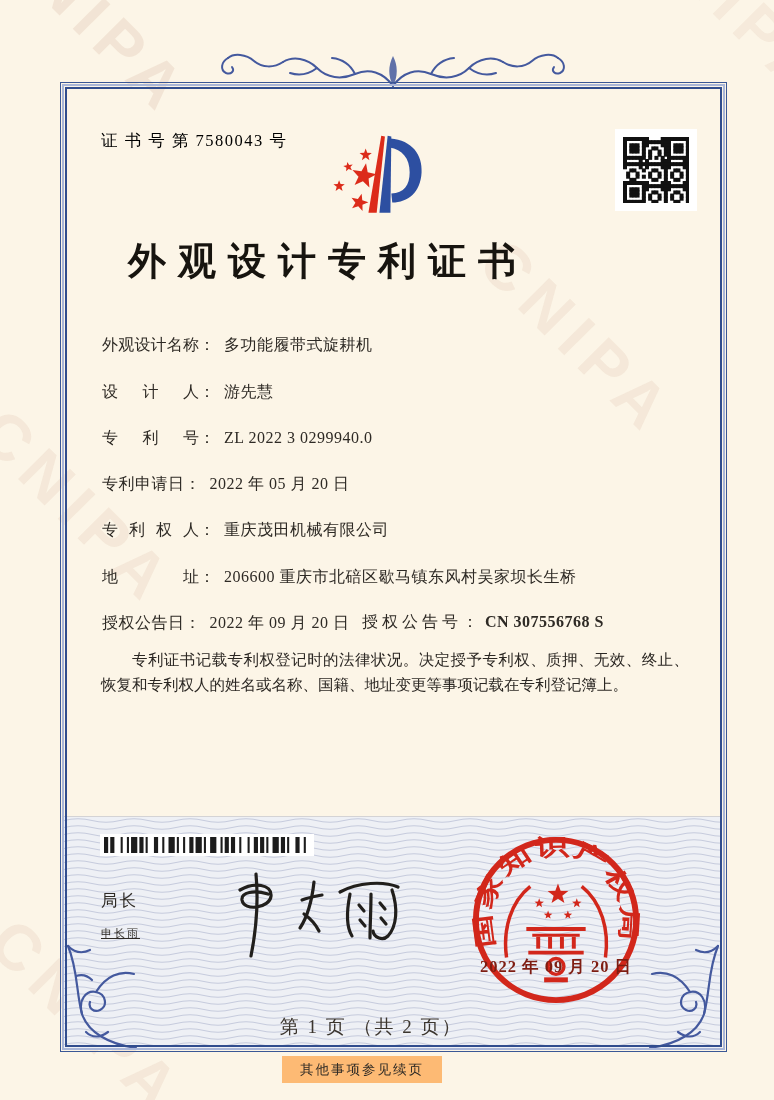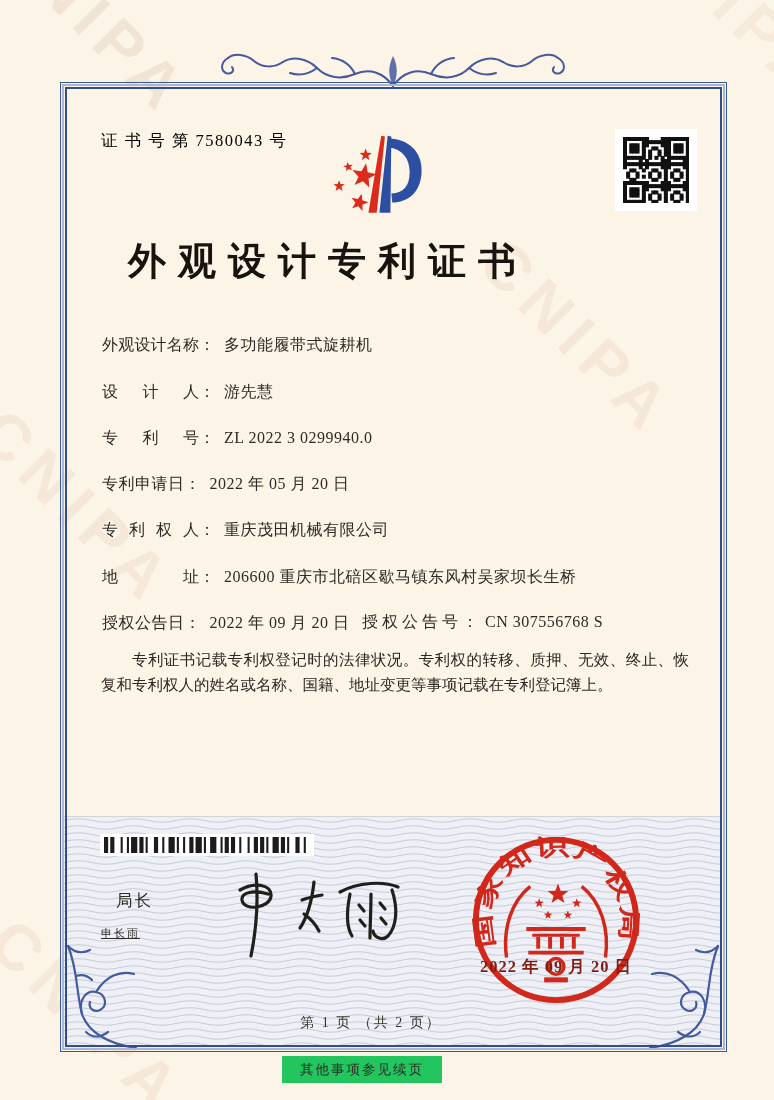--- a/index.html
+++ b/index.html
@@ -30,41 +30,41 @@
   .title{position:absolute;left:0;top:236px;width:644px;text-align:center;
     font-size:38px;font-weight:700;letter-spacing:12px;padding-left:12px;box-sizing:border-box;color:#17140f;}
   
   .field-row{position:absolute;left:102px;font-size:16px;line-height:22px;white-space:nowrap;}
   .field-label{display:inline-block;width:97px;text-align:justify;text-align-last:justify;vertical-align:bottom;}
   .field-row.packed .field-label{width:auto;text-align:center;text-align-last:left;letter-spacing:.5px;}
   .field-colon{display:inline-block;}
   .field-value{display:inline-block;margin-left:9px;letter-spacing:.5px;}
   .gazette-group{position:absolute;left:362px;font-size:16px;white-space:nowrap;}
   .gazette-group .g-label{letter-spacing:4px;}
-  .gazette-group .g-value{margin-left:7px;letter-spacing:.5px;}
+  .gazette-group .g-value{margin-left:7px;letter-spacing:.5px;font-weight:bold;}
   
   .body-text{position:absolute;left:101px;top:648px;width:588px;font-size:15.5px;
     line-height:24.6px;text-align:justify;color:#2b2723;}
   .body-text p{margin:0;text-indent:2em;}
   
   .barcode-wrap{position:absolute;left:100px;top:834px;width:214px;height:22px;background:#ffffff;
     display:flex;align-items:center;justify-content:center;}
   
-  .signer-title{position:absolute;left:116px;top:890px;font-size:16.5px;letter-spacing:2px;}
+  .signer-title{position:absolute;left:101px;top:890px;font-size:16.5px;letter-spacing:2px;}
   .signer-name{position:absolute;left:101px;top:926px;font-size:11px;letter-spacing:2px;text-decoration:underline;}
   .signature{position:absolute;left:218px;top:868px;}
   
   .seal{position:absolute;left:467px;top:831px;width:178px;height:178px;}
   .seal-date{position:absolute;left:467px;top:956px;width:178px;text-align:center;
     font-size:16.5px;letter-spacing:1px;color:#7e1d12;font-weight:600;}
   
   .page-indicator{position:absolute;left:0;top:1014px;width:742px;text-align:center;
-    font-size:14px;letter-spacing:2px;color:#3b352e;}
+    font-size:19px;letter-spacing:2px;color:#3b352e;}
   .continuation-box{position:absolute;left:282px;top:1056px;width:160px;height:27px;
-    background:#22c55e;text-align:center;line-height:27px;font-size:13.5px;letter-spacing:2px;color:#2e2a25;}
+    background:#fdba74;text-align:center;line-height:27px;font-size:13.5px;letter-spacing:2px;color:#2e2a25;}
   .flourish{position:absolute;}
   svg{display:block;}
 </style>
 </head>
 <body>
 
 <span class="watermark" style="left:-30px;top:-20px;">CNIPA</span>
 <span class="watermark" style="left:610px;top:-35px;opacity:.7;">CNIPA</span>
 <span class="watermark" style="left:455px;top:300px;opacity:.8;">CNIPA</span>
 <span class="watermark" style="left:-45px;top:470px;opacity:.8;">CNIPA</span>
@@ -403,21 +403,21 @@
   <span class="field-label">地址</span><span class="field-colon">：</span><span class="field-value">206600 重庆市北碚区歇马镇东风村吴家坝长生桥</span>
 </div>
 <div class="field-row packed" style="top:612px;">
   <span class="field-label">授权公告日</span><span class="field-colon">：</span><span class="field-value">2022 年 09 月 20 日</span>
 </div>
 <div class="gazette-group" style="top:612px;">
   <span class="g-label">授权公告号</span><span>：</span><span class="g-value">CN 307556768 S</span>
 </div>
 
 <div class="body-text">
-  <p>专利证书记载专利权登记时的法律状况。专利权的转移、质押、无效、终止、恢复和专利权人的姓名或名称、国籍、地址变更等事项记载在专利登记簿上。</p>
+  <p>专利证书记载专利权登记时的法律状况。决定授予专利权、质押、无效、终止、恢复和专利权人的姓名或名称、国籍、地址变更等事项记载在专利登记簿上。</p>
 </div>
 
 <div class="barcode-wrap">
   <svg id="barcode-bars" height="16" width="206" viewBox="0 0 173.25 16" preserveAspectRatio="none">
       <rect x="0" y="0" width="3.5" height="16" fill="#1c1c1c"></rect>
       <rect x="5.25" y="0" width="3.5" height="16" fill="#1c1c1c"></rect>
       <rect x="14" y="0" width="1.75" height="16" fill="#1c1c1c"></rect>
       <rect x="19.25" y="0" width="1.75" height="16" fill="#1c1c1c"></rect>
       <rect x="22.75" y="0" width="5.25" height="16" fill="#1c1c1c"></rect>
       <rect x="29.75" y="0" width="3.5" height="16" fill="#1c1c1c"></rect>

